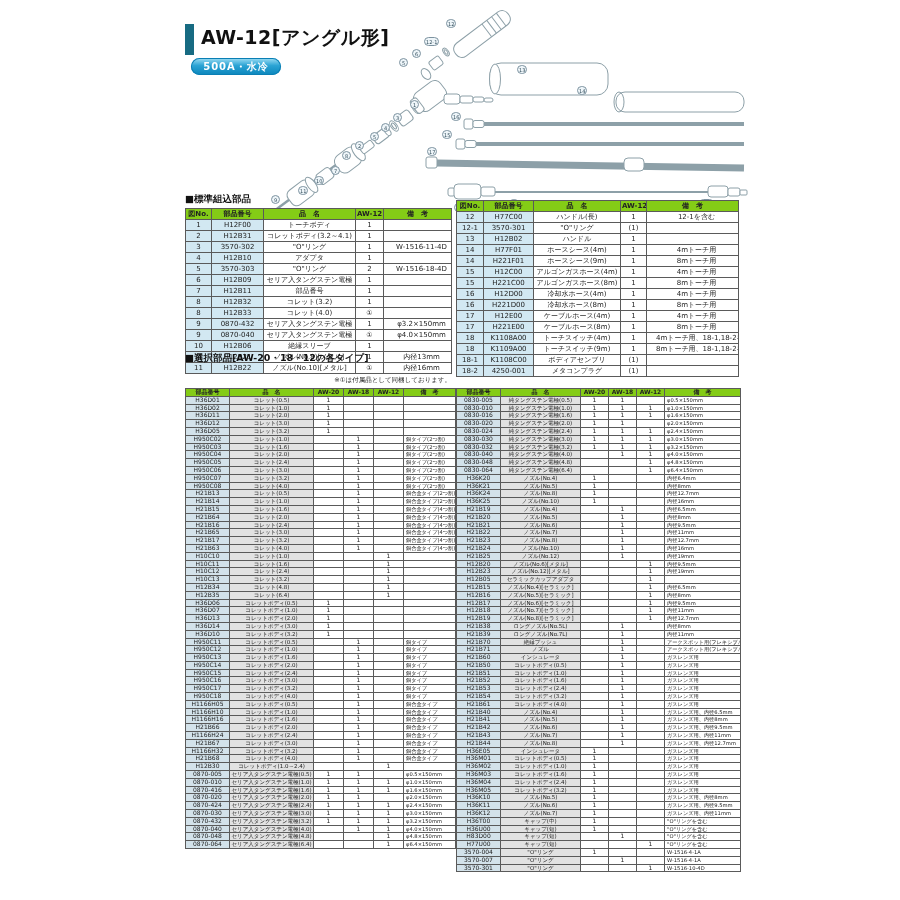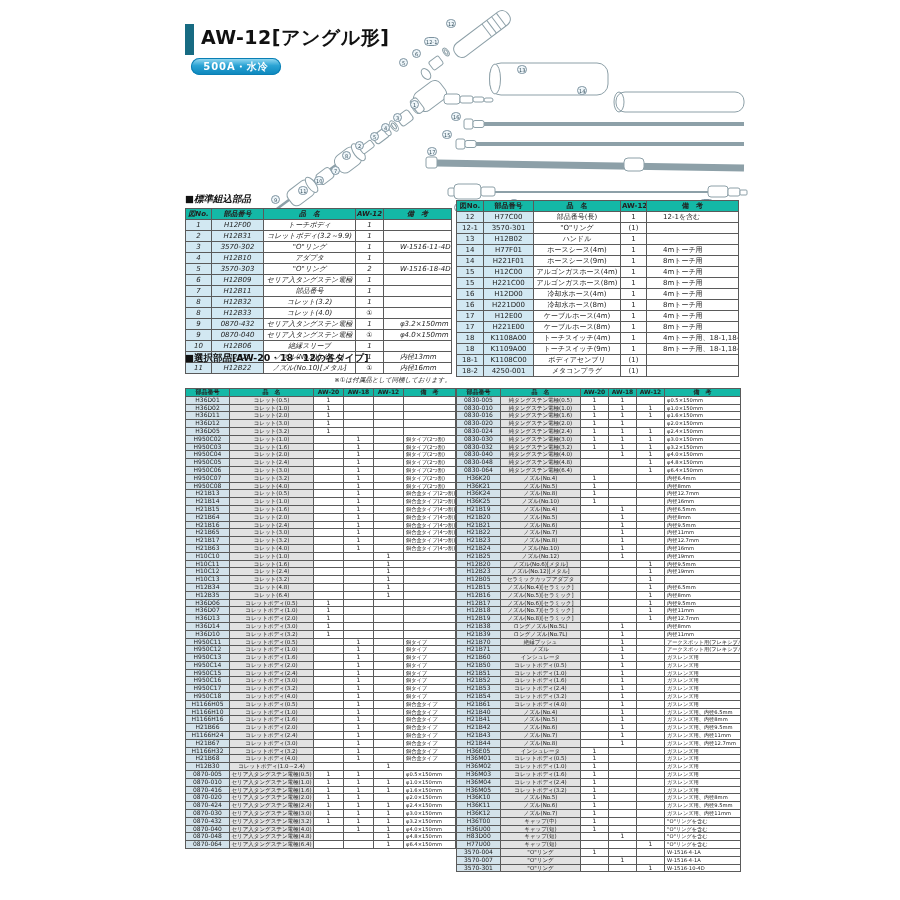--- a/index.html
+++ b/index.html
@@ -11,25 +11,25 @@
   .badge{left:191px;top:58px;width:90px;height:17px;border-radius:9px;
          background:linear-gradient(180deg,#9fdef4 0%,#2aa3d4 45%,#0b85bb 100%);
          color:#fff;font-size:10px;font-weight:bold;text-align:center;line-height:17px;letter-spacing:1px;
          box-shadow:0 0 0 1px #0a7fb4 inset;}
   
   .sechead{font-size:9.5px;font-weight:bold;color:#111;white-space:nowrap;}
   .note{font-size:6.5px;color:#222;white-space:nowrap;}
   
   table{border-collapse:collapse;table-layout:fixed;background:#fff;}
   td,th{border:1px solid #5a5a5a;padding:0 1px;overflow:hidden;white-space:nowrap;text-align:center;}
-  th{background:#14b8a6;font-weight:bold;}
+  th{background:#84cc16;font-weight:bold;}
   .std{width:266px;}
   .std td,.std th{height:10px;line-height:10px;font-size:7px;}
   .std td:nth-child(1),.std td:nth-child(2){background:#d2e8f2;}
-  .std td:nth-child(5){text-align:left;padding-left:16px;}
+  .std td:nth-child(5){text-align:center;padding-left:9px;}
   .std-r{width:282px;}
   .sel td,.sel th{height:6.8px;line-height:6.8px;font-size:6px;}
   .sel td:nth-child(1){background:#d3e2ea;}
   .sel td:nth-child(2){background:#e2e2e2;font-size:5.5px;}
   .sel td:nth-child(6){text-align:left;padding-left:2px;font-size:5.2px;}
   .sel-l{width:270px;}
   .sel-r{width:284px;}
   
   .diagram{left:268px;top:8px;width:480px;height:212px;}
   .diagram svg{position:absolute;left:0;top:0;}
@@ -173,21 +173,21 @@
     <span class="callout" style="left: 8px; top: 192px;">9</span>
     <span class="callout" style="left: 314px; top: 83px;">14</span>
     <span class="callout" style="left: 188px; top: 109px;">16</span>
     <span class="callout" style="left: 179px; top: 127px;">15</span>
     <span class="callout" style="left: 164px; top: 144px;">17</span>
     <span class="callout" style="left: 246px; top: 196px;">18</span>
     <span class="callout" style="left: 191px; top: 200px;">18-1</span>
     <span class="callout" style="left: 436px; top: 196px;">18-2</span>
   </div>
 
-<div class="abs" style="left:185px;top:193px;width:266px;font-style:italic;">
+<div class="abs" style="left:185px;top:193px;width:266px;">
   <div class="sechead">■標準組込部品</div>
   <table class="std" style="margin-top:2px;">
       <colgroup>
         <col style="width: 26px;">
         <col style="width: 52px;">
         <col style="width: 92px;">
         <col style="width: 28px;">
         <col style="width: 68px;">
       </colgroup>
       <thead>
@@ -203,21 +203,21 @@
         <tr>
           <td>1</td>
           <td>H12F00</td>
           <td>トーチボディ</td>
           <td>1</td>
           <td></td>
         </tr>
         <tr>
           <td>2</td>
           <td>H12B31</td>
-          <td>コレットボディ(3.2～9.9)</td>
+          <td>コレットボディ(3.2～4.1)</td>
           <td>1</td>
           <td></td>
         </tr>
         <tr>
           <td>3</td>
           <td>3570-302</td>
           <td>"O"リング</td>
           <td>1</td>
           <td>W-1516-11-4D</td>
         </tr>
@@ -318,21 +318,21 @@
           <th>部品番号</th>
           <th>品　名</th>
           <th>AW-12</th>
           <th>備　考</th>
         </tr>
       </thead>
       <tbody>
         <tr>
           <td>12</td>
           <td>H77C00</td>
-          <td>部品番号(長)</td>
+          <td>ハンドル(長)</td>
           <td>1</td>
           <td>12-1を含む</td>
         </tr>
         <tr>
           <td>12-1</td>
           <td>3570-301</td>
           <td>"O"リング</td>
           <td>(1)</td>
           <td></td>
         </tr>

